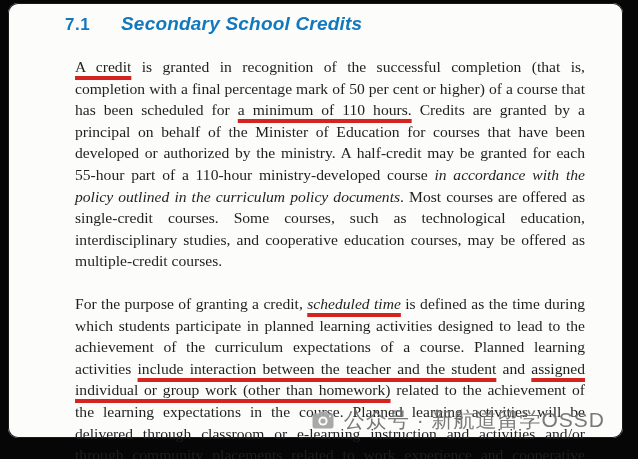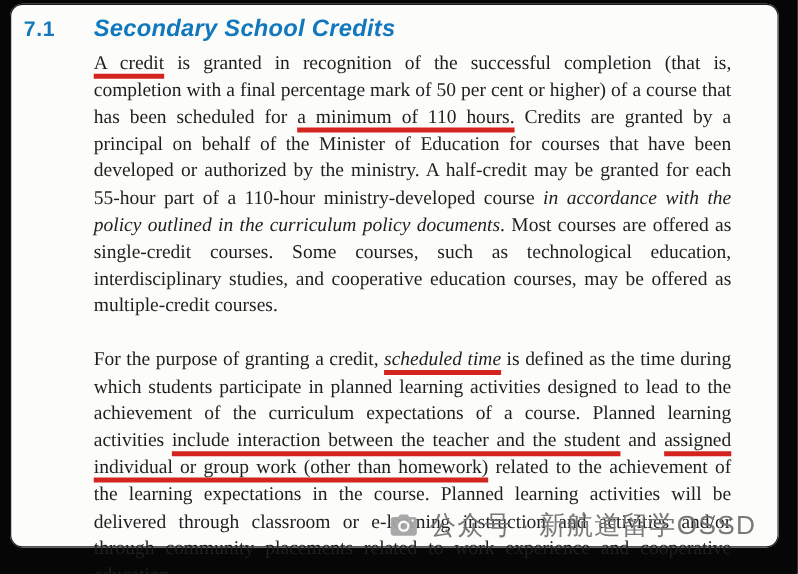--- a/index.html
+++ b/index.html
@@ -35,37 +35,38 @@
     display: flex;
     align-items: baseline;
     font-family: "Liberation Sans", sans-serif;
     font-weight: bold;
     color: var(--accent, #1278be);
   }
   .section-number {
     width: 56px;
     font-size: 17px;
     letter-spacing: 0.5px;
+    margin-left: 46px;
   }
   .section-title {
     font-size: 19px;
     letter-spacing: 0.2px;
     font-style: italic;
   }
   .body-text {
     position: absolute;
     top: 37px;
     left: 67px;
     right: 38px;
     font-size: 15.6px;
     line-height: 21.6px;
     color: #1f1f1f;
     text-align: justify;
   }
-  .paragraph { margin: 0 0 21px 0; }
+  .paragraph { margin: 16px 0 21px 0; }
   .paragraph:last-child { margin-bottom: 0; }
   .italic { font-style: italic; }
   .red-underline {
     text-decoration: underline;
     text-decoration-color: var(--underline, #d3241f);
     text-decoration-thickness: 3.5px;
     text-underline-offset: 4px;
     text-decoration-skip-ink: none;
   }
   .watermark {

